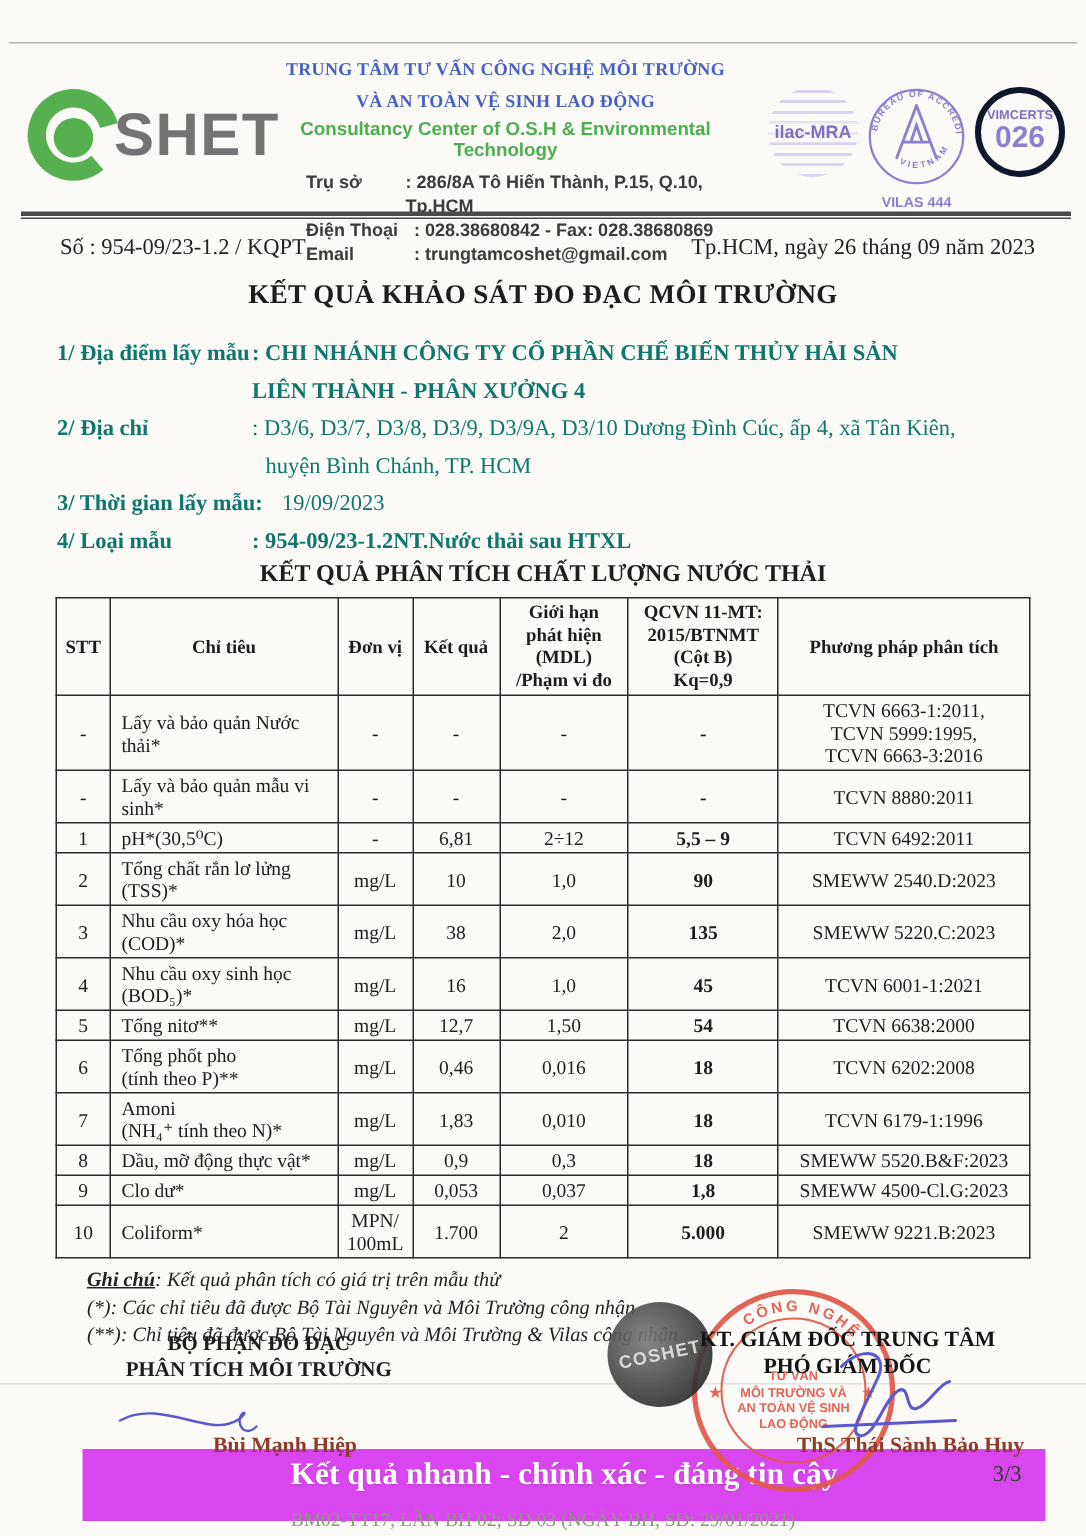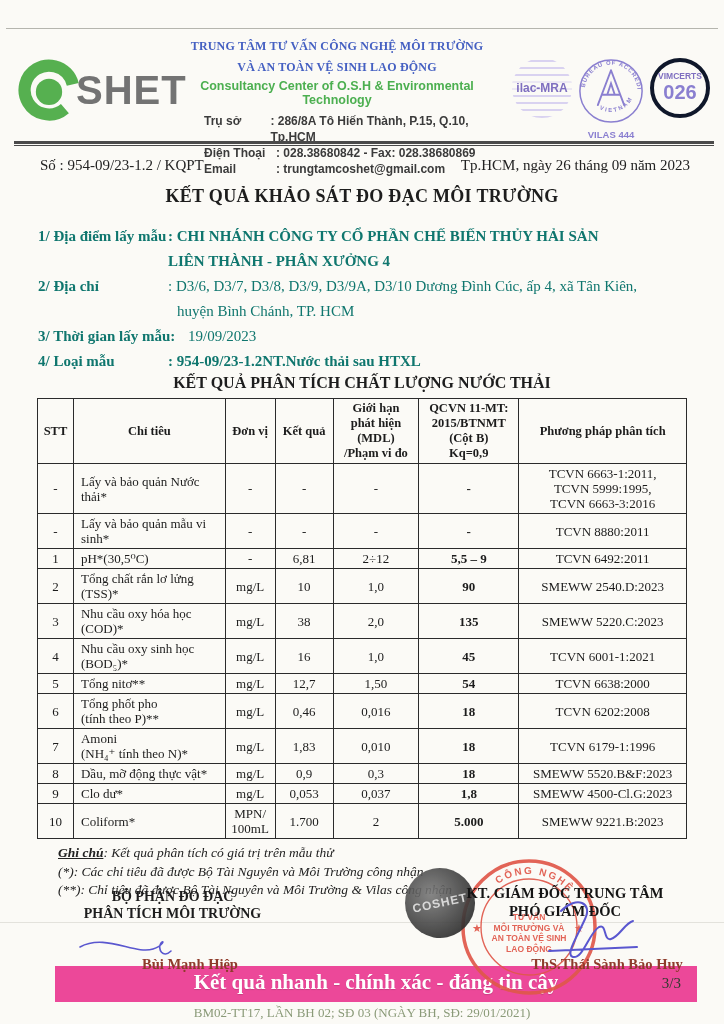--- a/index.html
+++ b/index.html
@@ -60,21 +60,21 @@
 
   
   .stamp { position:absolute; top:858px; left:460px; width:138px; height:138px; z-index:1; opacity:.92; }
   .stamp-lines { position:absolute; top:54px; left:0; right:0; text-align:center; color:#e0584a; font-weight:bold;
     font-family:"Liberation Sans",sans-serif; font-size:8.5px; line-height:10.5px; }
   .seal { position:absolute; top:868px; left:405px; width:70px; height:70px; border-radius:50%; z-index:2;
     background:radial-gradient(circle at 40% 35%, #7a7a7a, #2d2d2d 75%); display:flex; align-items:center; justify-content:center; transform:rotate(-12deg); opacity:.9; }
   .seal span { color:#d5d5d5; font-family:"Liberation Sans",sans-serif; font-weight:bold; font-size:12px; letter-spacing:1px; }
 
   
-  .bar { position:absolute; top:966px; left:55px; width:642px; height:36px; background:#ec4899; z-index:0; }
+  .bar { position:absolute; top:966px; left:55px; width:642px; height:48px; background:#d946ef; z-index:0; }
   .bar .slogan { position:absolute; top:4px; left:0; right:0; text-align:center; color:#fff; font-weight:bold; font-size:21px; text-shadow:0 1px 1px rgba(0,0,0,.15); }
   .bar .pg { position:absolute; right:16px; top:9px; color:#2e3b2e; font-size:15px; }
   .form-code { position:absolute; top:1005px; left:0; right:0; text-align:center; color:#8a9a78; font-size:13px; }
 </style>
 </head>
 <body>
 
 <div class="page">
 
   <div class="hdr">

